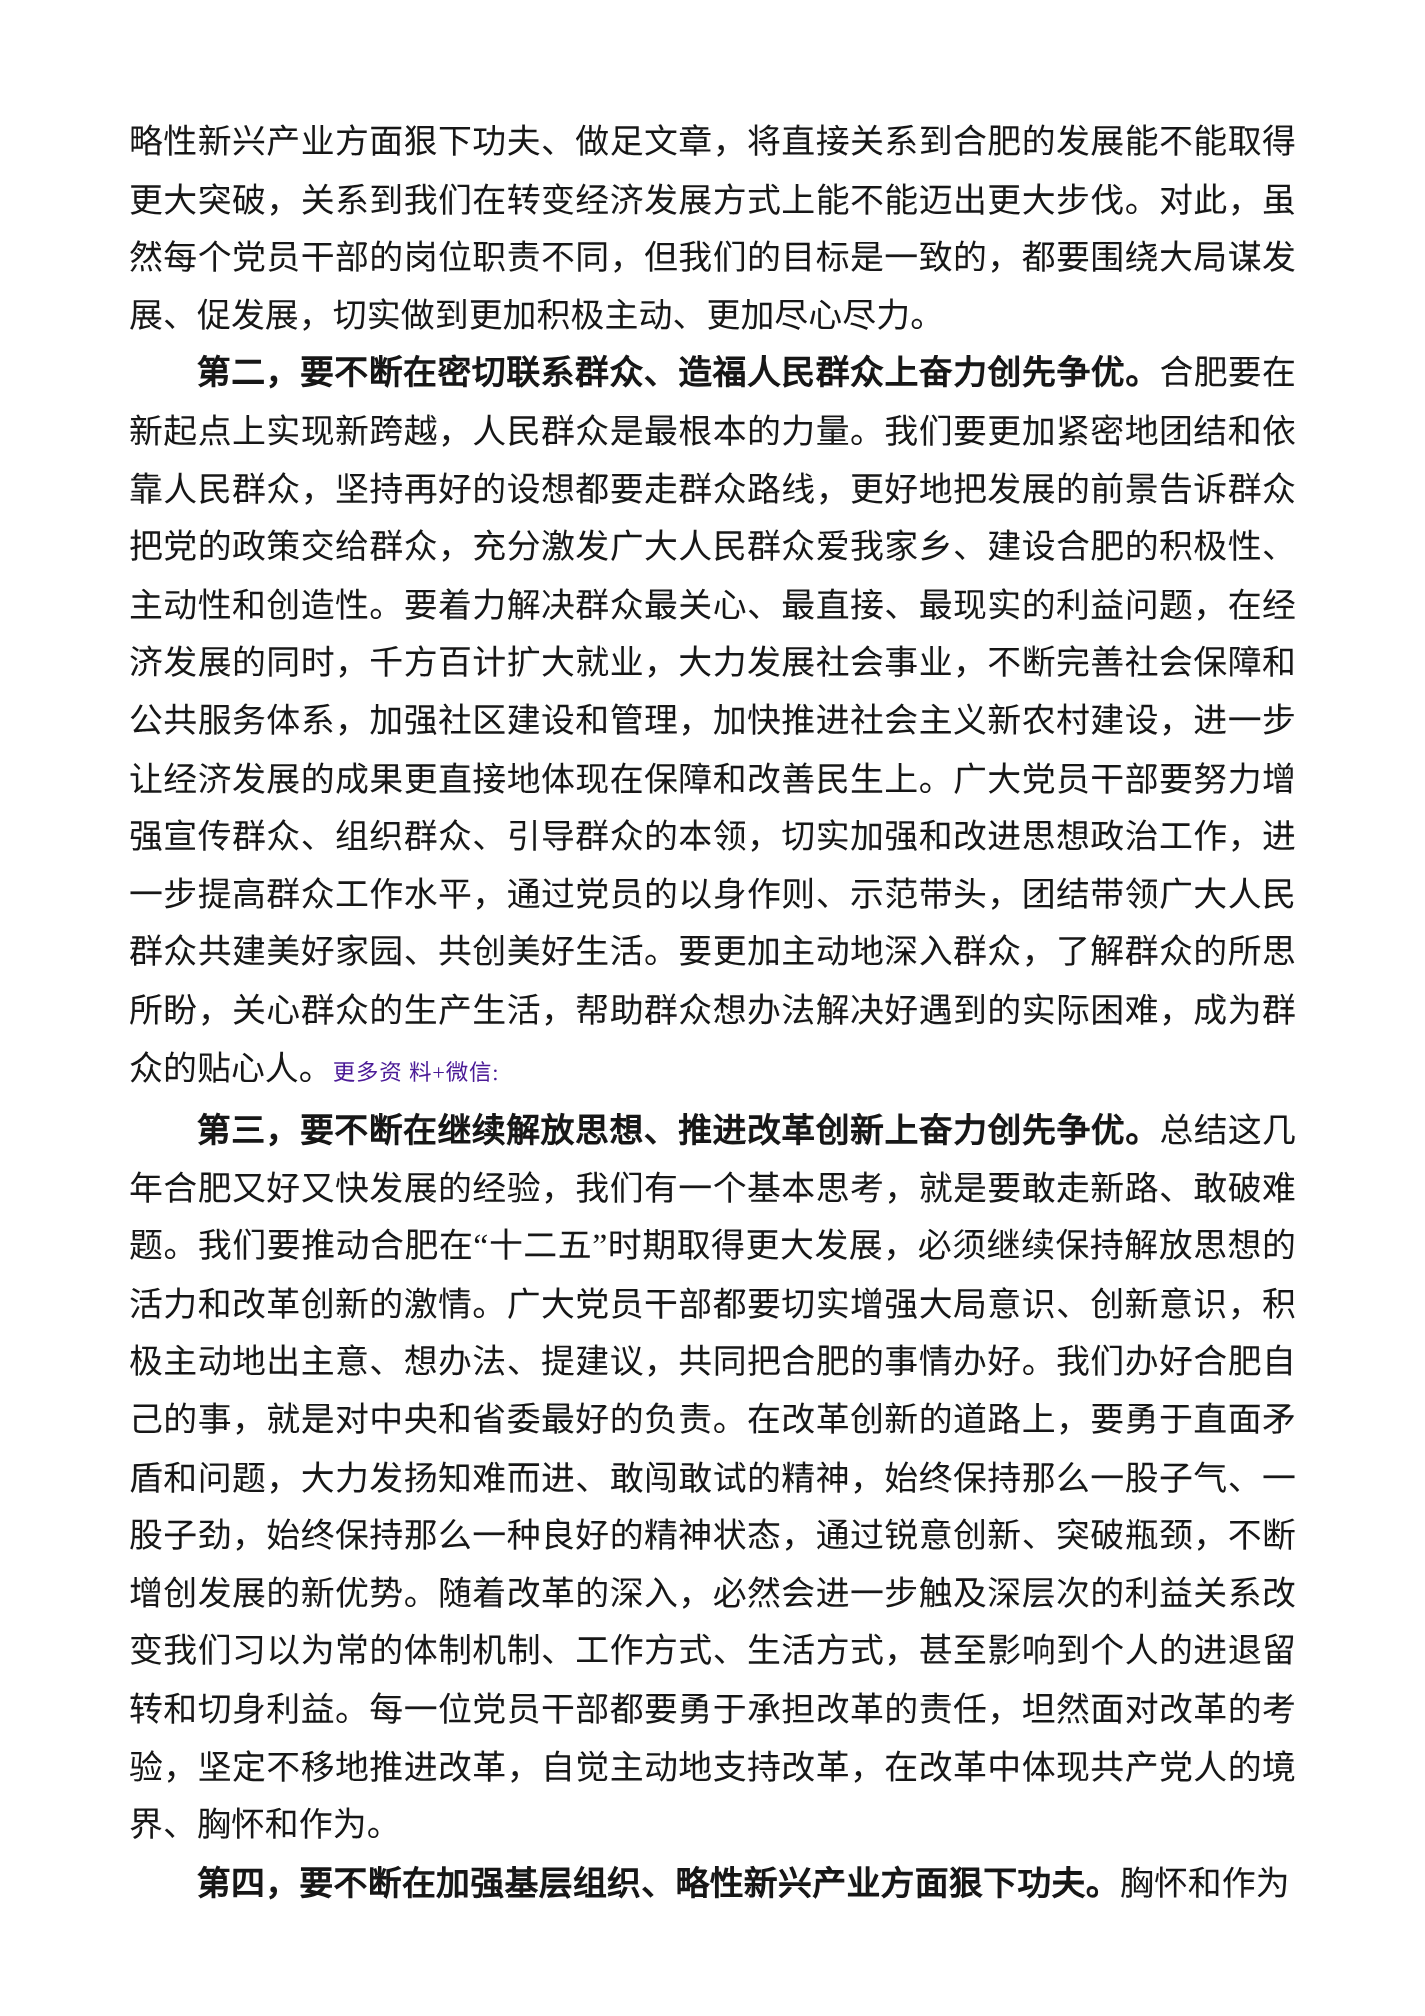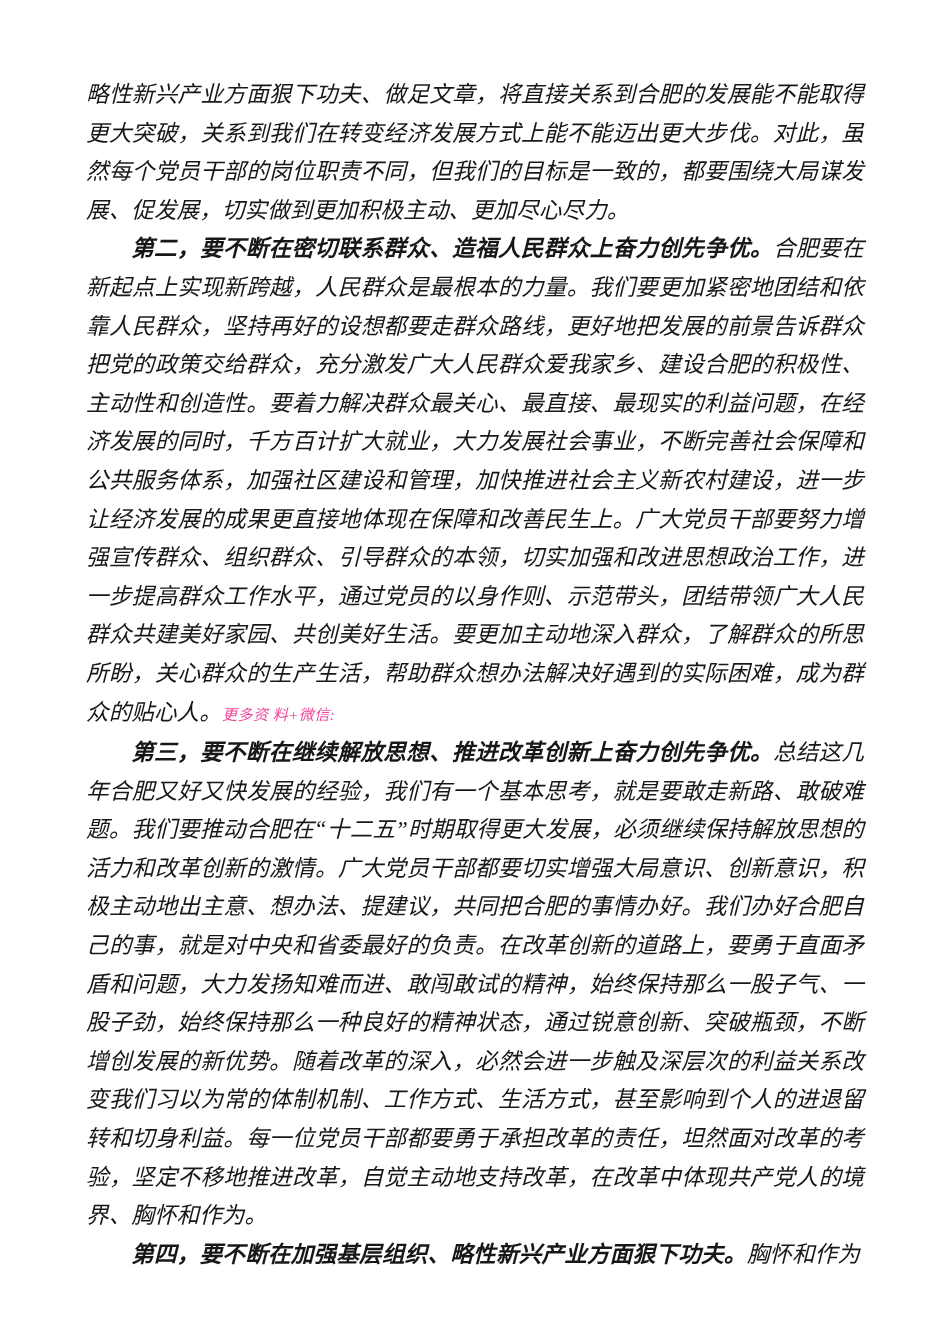--- a/index.html
+++ b/index.html
@@ -51,29 +51,28 @@
     text-indent: 2em;
   }
 
   .hd {
     font-weight: bold;
     letter-spacing: 0.2px;
   }
 
   .watermark {
     font-size: 15px;
-    color: #ec4899;
+    color: #4c1d95;
     font-weight: normal;
     letter-spacing: 0.5px;
   }
 
   
   #doc-body {
     filter: contrast(1.04);
-    font-style: italic;
   }
 </style>
 </head>
 <body>
 
 <div id="page">
 
   <div id="doc-body">
 
     <p class="para"><span>略性新兴产业方面狠下功夫、做足文章，将直接关系到合肥的发展能不能取得更大突破，关系到我们在转变经济发展方式上能不能迈出更大步伐。对此，虽然每个党员干部的岗位职责不同，但我们的目标是一致的，都要围绕大局谋发展、促发展，切实做到更加积极主动、更加尽心尽力。</span></p>

